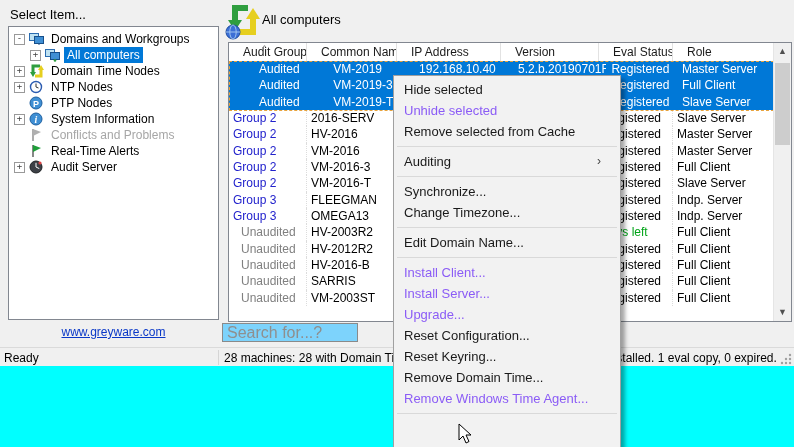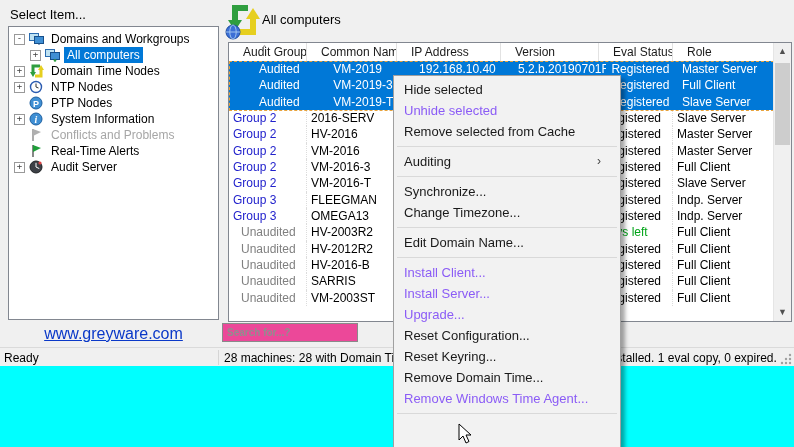--- a/index.html
+++ b/index.html
@@ -27,21 +27,21 @@
     font-size:9px;line-height:7px;text-align:center;margin-right:4px;flex:0 0 auto;
     font-family:"DejaVu Sans Mono",monospace;
   }
   .expand-sp{width:11px;margin-right:4px;flex:0 0 auto;}
   .ticon{width:15px;height:14px;margin-right:4px;flex:0 0 auto;display:inline-block;}
   .ticon svg{display:block;}
   .tlabel{padding:0 3px;}
   .tree-row.sel .tlabel{background:var(--sel);color:#fff;}
   .grey-link{
     position:absolute;left:8px;top:325px;width:211px;text-align:center;
-    font-size:16px;color:var(--link);text-decoration:underline;cursor:pointer;
+    font-size:12px;color:var(--link);text-decoration:underline;cursor:pointer;
   }
   
   .table-panel{
     position:absolute;left:228px;top:42px;width:564px;height:280px;
     background:#fff;border:1px solid #828790;box-sizing:border-box;
   }
   .lheader{position:absolute;left:0;top:0;right:17px;height:18px;background:#fff;border-bottom:1px solid #d5d5d5;display:flex;}
   .hcell{font-size:12px;color:#1a1a1a;line-height:18px;padding-left:14px;box-sizing:border-box;border-right:1px solid #e2e2e2;position:relative;overflow:hidden;white-space:nowrap;}
   .sortmark{position:absolute;top:-3px;left:34px;font-size:9px;color:#666;}
   .rows{position:absolute;left:0;top:18px;right:17px;bottom:0;overflow:hidden;}
@@ -55,22 +55,22 @@
   .focus-rect{position:absolute;left:0;top:18px;width:545px;height:50px;border:1px dashed #e8a33d;box-sizing:border-box;pointer-events:none;}
   
   .vscroll{position:absolute;top:0;right:0;bottom:0;width:17px;background:#f0f0f0;border-left:1px solid #e5e5e5;}
   .sbtn{position:absolute;left:0;width:17px;height:17px;color:#505050;font-size:9px;text-align:center;line-height:17px;}
   .sbtn.up{top:0;}
   .sbtn.down{bottom:0;}
   .sthumb{position:absolute;left:1px;top:20px;width:15px;height:82px;background:#cdcdcd;}
   
   .search-box{
     position:absolute;left:222px;top:323px;width:136px;height:19px;box-sizing:border-box;
-    border:1px solid #8a8a8a;background:#ec4899;font-size:10px;padding:0 4px;
-    font-family:"Liberation Sans",sans-serif;color:#333;outline:none;font-weight:bold;
+    border:1px solid #8a8a8a;background:#7dd3fc;font-size:16px;padding:0 4px;
+    font-family:"Liberation Sans",sans-serif;color:#333;outline:none;
   }
   .search-box::placeholder{color:#8f8f8f;}
   .statusbar{position:absolute;left:0;top:347px;width:794px;height:19px;background:#f0f0f0;border-top:1px solid #dadada;font-size:12px;color:#000;}
   .st-ready{position:absolute;left:4px;top:3px;}
   .st-div{position:absolute;left:218px;top:2px;bottom:2px;width:1px;background:#d5d5d5;}
   .st-machines{position:absolute;left:224px;top:3px;white-space:nowrap;}
   .st-eval{position:absolute;left:607px;top:3px;white-space:nowrap;}
   .grip{position:absolute;right:2px;bottom:2px;width:12px;height:12px;}
   
   .desktop{position:absolute;left:0;top:366px;width:794px;height:81px;background:var(--cyan);}

